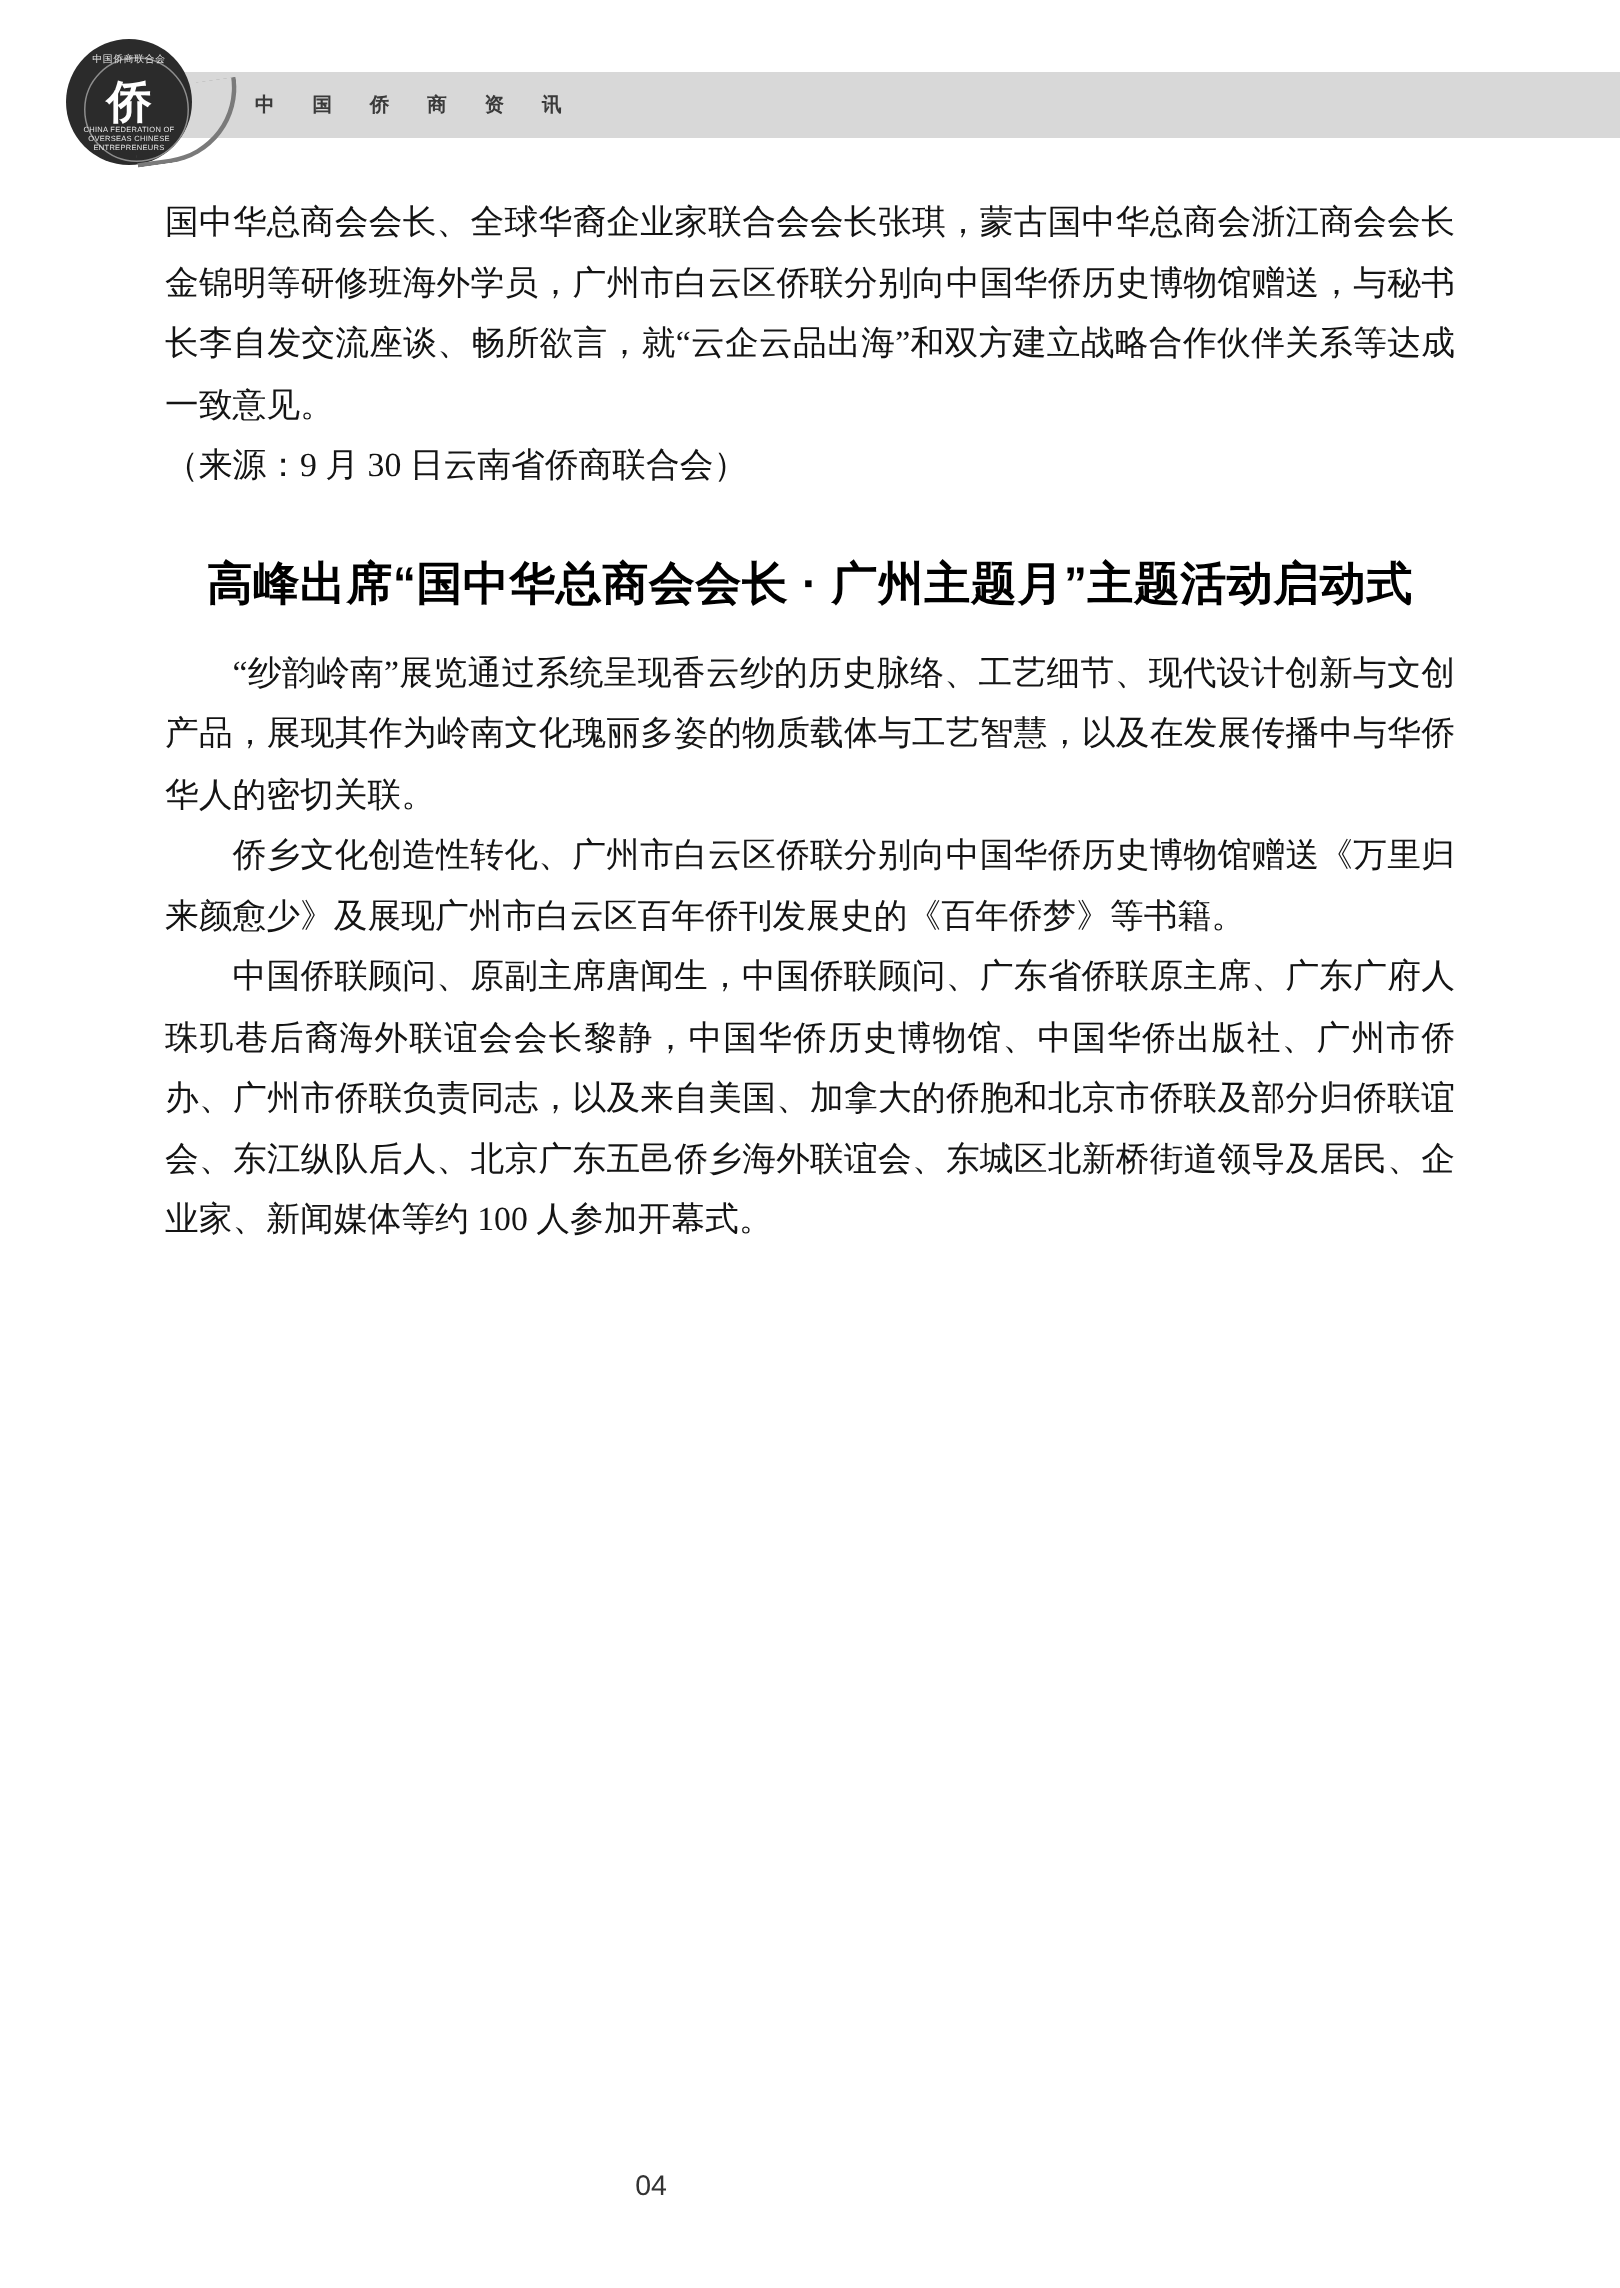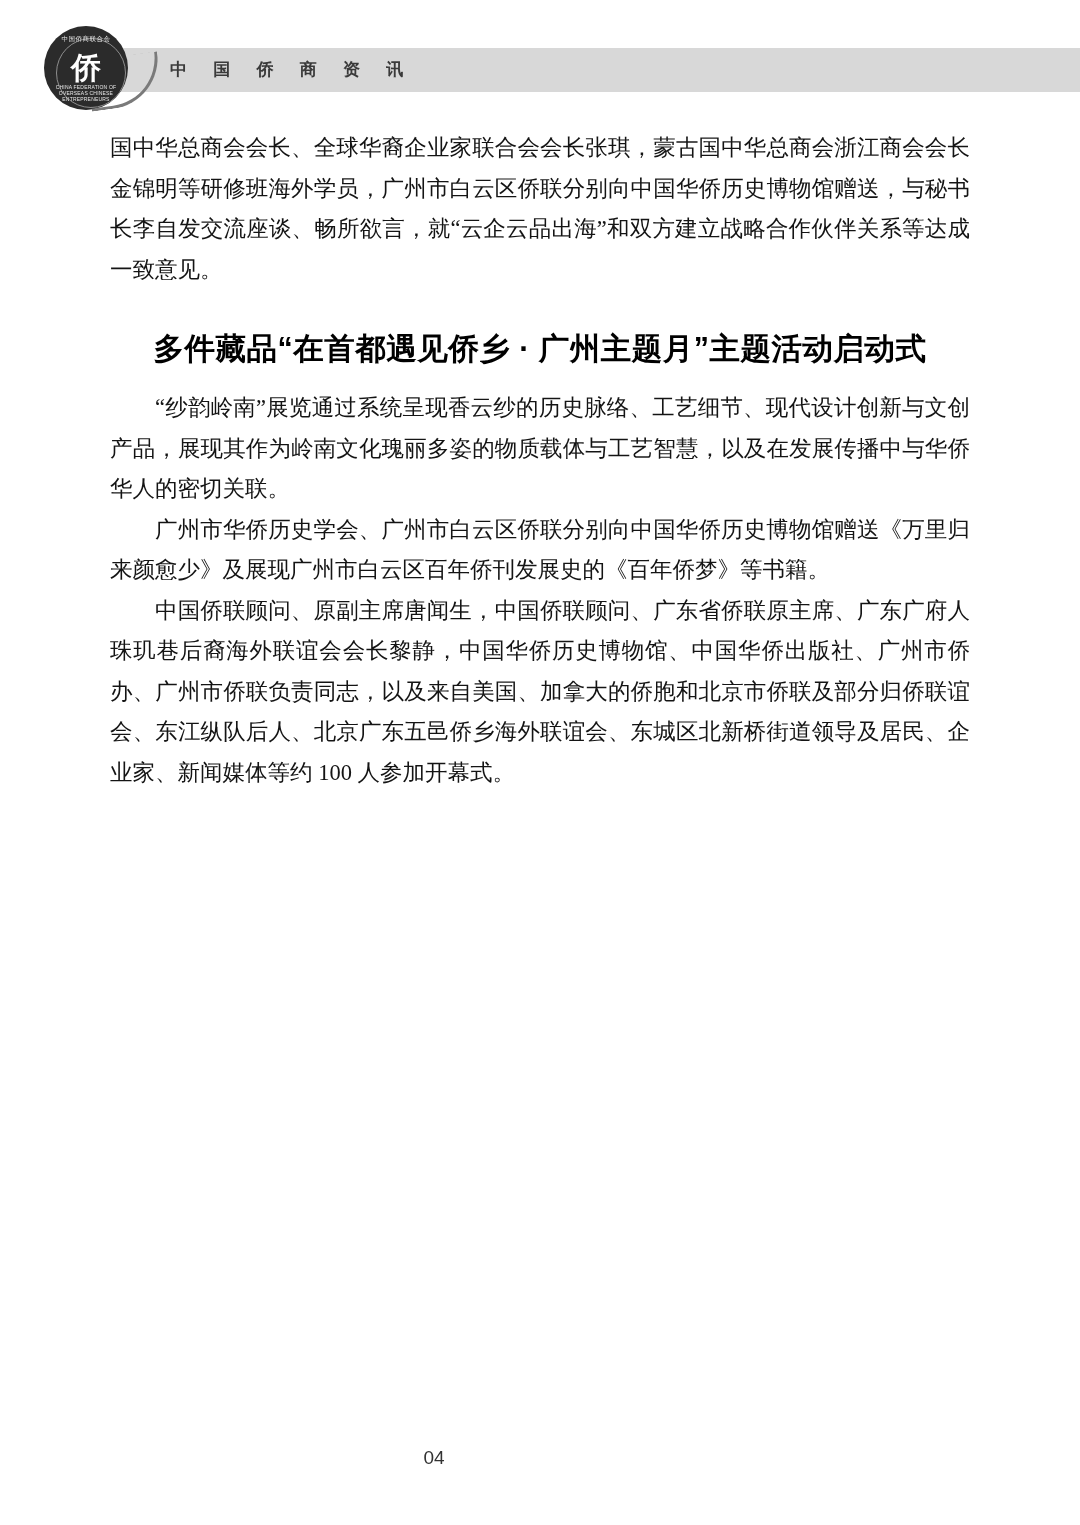--- a/index.html
+++ b/index.html
@@ -32,21 +32,21 @@
     height: 44px;
     background: #d8d8d8;
   }
   .header-bar-inner {
     position: absolute;
     left: 60px;
     top: 0;
     height: 44px;
     line-height: 44px;
     font-family: "Liberation Serif", "DejaVu Serif", serif;
-    font-size: 17px;
+    font-size: 13px;
     letter-spacing: 11px;
     color: #3a3a3a;
     font-weight: bold;
   }
   .logo-wrap {
     position: absolute;
     left: 38px;
     top: 20px;
     width: 112px;
     height: 92px;
@@ -172,25 +172,26 @@
       <div class="logo-mark">侨</div>
     </div>
     <div class="logo-swoosh"></div>
   </div>
 </div>
 
 <div class="content">
 
   <div class="para-block">
     <p class="body-text">国中华总商会会长、全球华裔企业家联合会会长张琪，蒙古国中华总商会浙江商会会长金锦明等研修班海外学员，广州市白云区侨联分别向中国华侨历史博物馆赠送，与秘书长李自发交流座谈、畅所欲言，就“云企云品出海”和双方建立战略合作伙伴关系等达成一致意见。</p>
+    <p class="body-text source-line">（来源：9 月 30 日云南省侨商联合会）</p>
   </div>
 
-  <h1 class="article-title">多件藏品“在首都遇见侨乡 · 广州主题月”主题活动启动式</h1>
+  <h1 class="article-title">高峰出席“国中华总商会会长 · 广州主题月”主题活动启动式</h1>
 
   <div class="para-block">
     <p class="body-text indent">“纱韵岭南”展览通过系统呈现香云纱的历史脉络、工艺细节、现代设计创新与文创产品，展现其作为岭南文化瑰丽多姿的物质载体与工艺智慧，以及在发展传播中与华侨华人的密切关联。</p>
-    <p class="body-text indent">广州市华侨历史学会、广州市白云区侨联分别向中国华侨历史博物馆赠送《万里归来颜愈少》及展现广州市白云区百年侨刊发展史的《百年侨梦》等书籍。</p>
+    <p class="body-text indent">侨乡文化创造性转化、广州市白云区侨联分别向中国华侨历史博物馆赠送《万里归来颜愈少》及展现广州市白云区百年侨刊发展史的《百年侨梦》等书籍。</p>
     <p class="body-text indent">中国侨联顾问、原副主席唐闻生，中国侨联顾问、广东省侨联原主席、广东广府人珠玑巷后裔海外联谊会会长黎静，中国华侨历史博物馆、中国华侨出版社、广州市侨办、广州市侨联负责同志，以及来自美国、加拿大的侨胞和北京市侨联及部分归侨联谊会、东江纵队后人、北京广东五邑侨乡海外联谊会、东城区北新桥街道领导及居民、企业家、新闻媒体等约 100 人参加开幕式。</p>
   </div>
 
 </div>
 
 <div class="page-number">04</div>
 
 </body></html>

